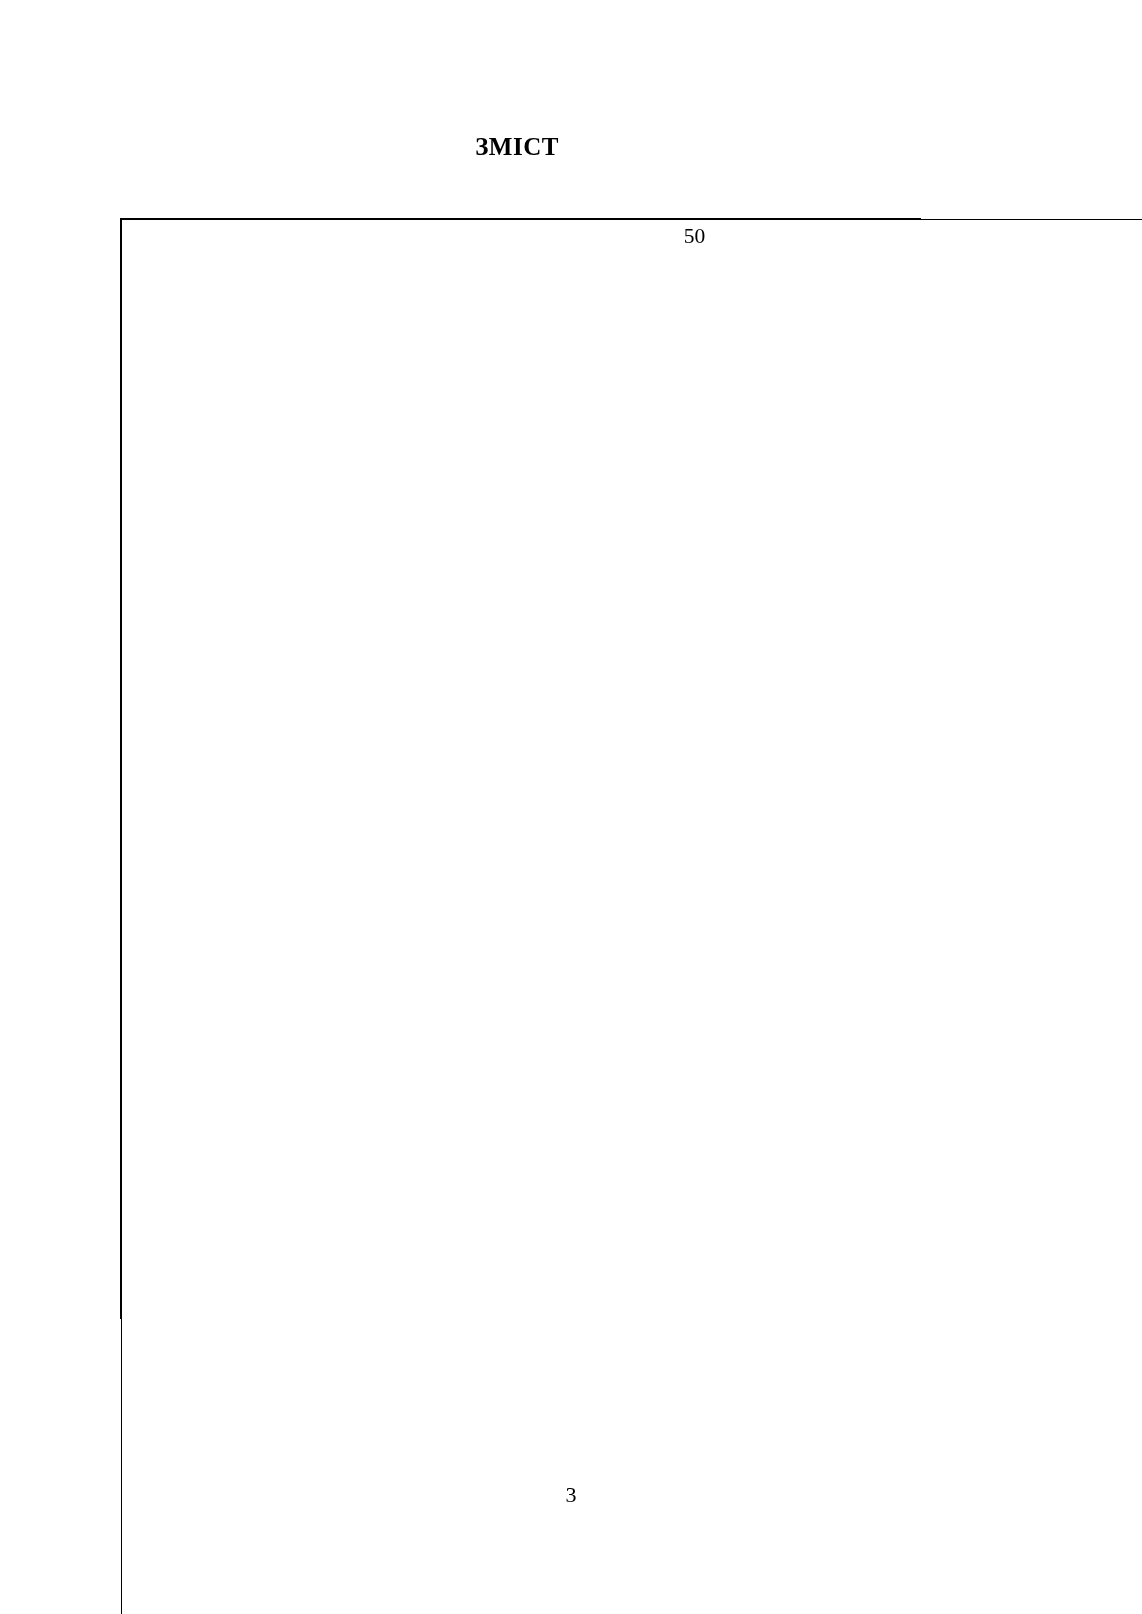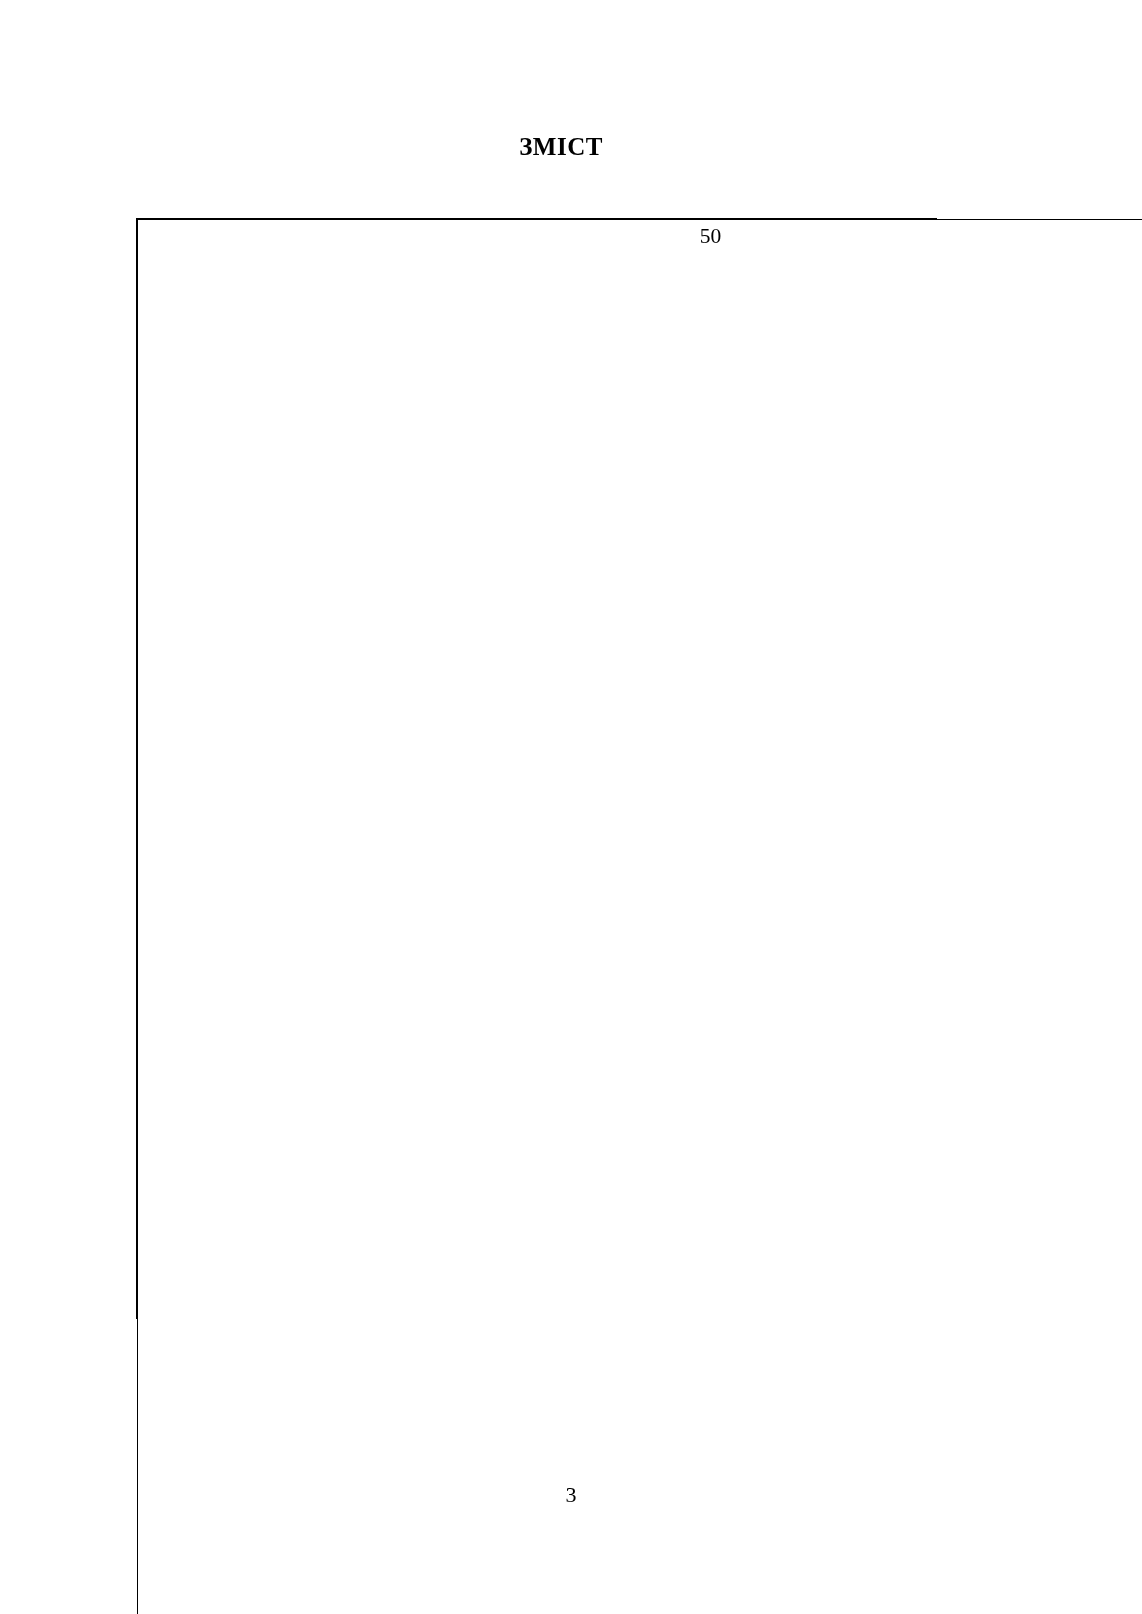--- a/index.html
+++ b/index.html
@@ -26,26 +26,25 @@
 
   .doc-title {
     position: absolute;
     left: 0;
     top: 133px;
     width: 1034px;
     text-align: center;
     font-size: 25px;
     font-weight: bold;
     letter-spacing: 0.5px;
-    padding-left: 44px;
   }
 
   .toc-table {
     position: absolute;
-    left: 136px;
+    left: 120px;
     top: 218px;
     width: 842px;
     border-collapse: collapse;
     table-layout: fixed;
     font-family: Liberation Serif, serif;
   }
 
   .toc-table td {
     border: 1.6px solid #000000;
     vertical-align: middle;

